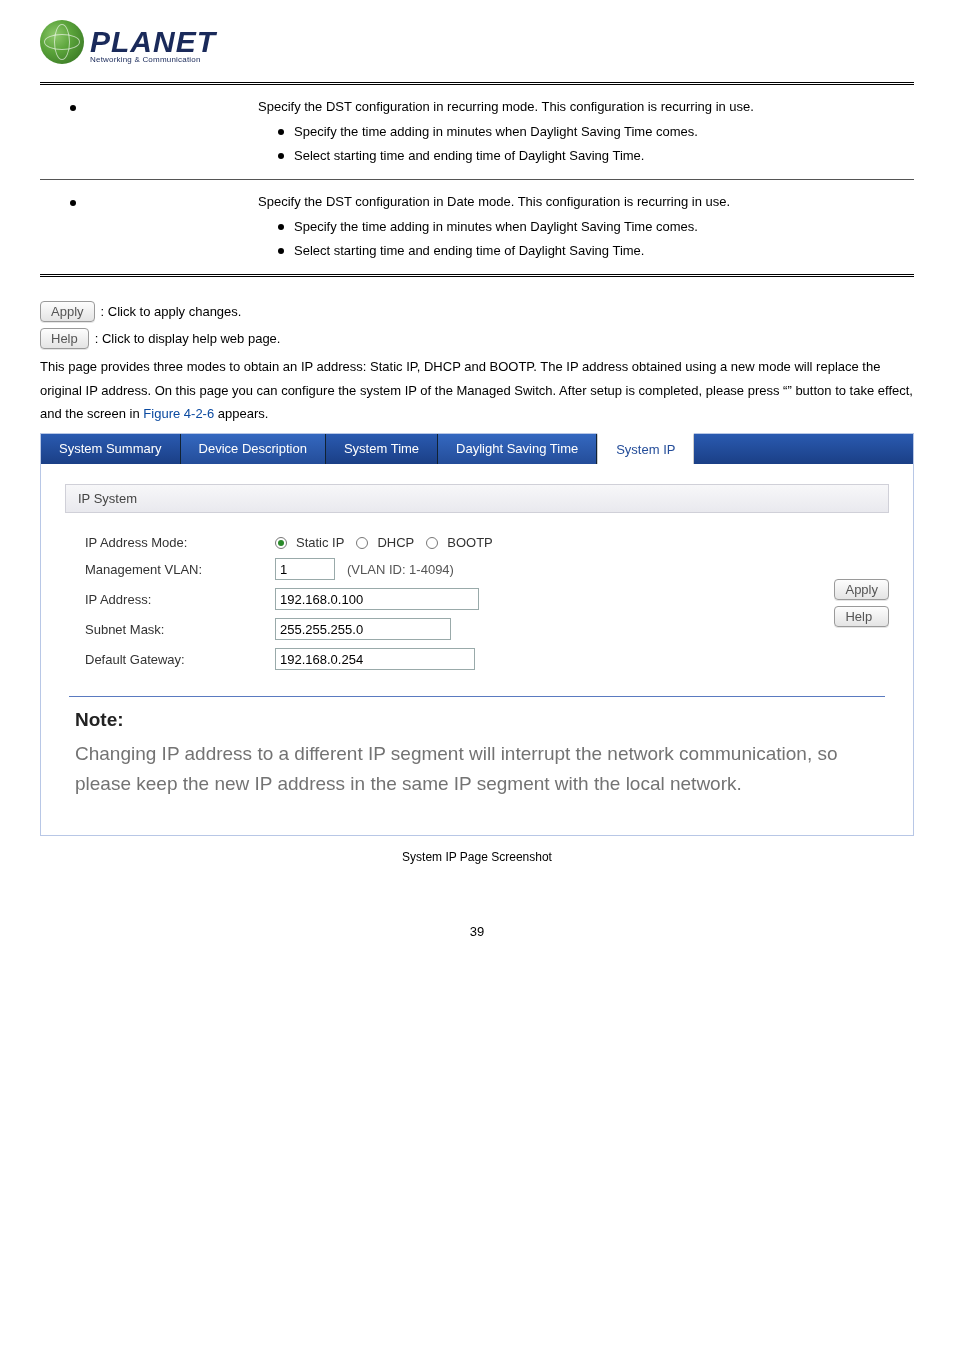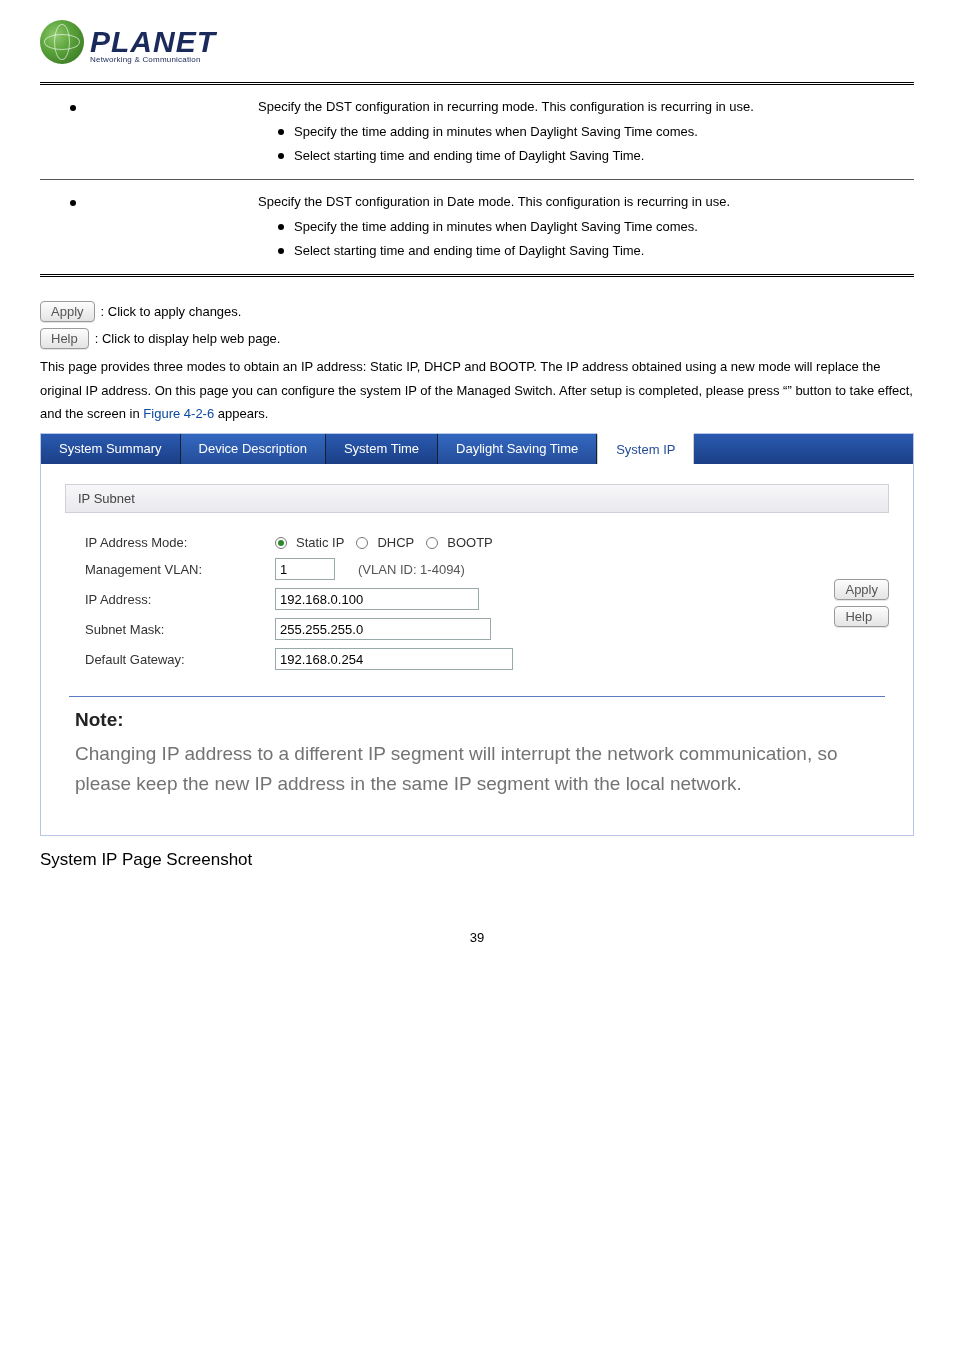--- a/index.html
+++ b/index.html
@@ -68,36 +68,36 @@
   .cfg-head {
     background: linear-gradient(#f7f7f9, #e9e9ee); border: 1px solid #d0d0d8;
     padding: 6px 12px; font-size: 13px; color: #444; margin-bottom: 14px;
   }
   .cfg-row { display: flex; align-items: center; margin: 8px 0 8px 20px; font-size: 13px; color: #333; }
   .cfg-label { width: 190px; }
   .cfg-val { flex: 1; display: flex; align-items: center; gap: 6px; }
   .cfg-val input[type="text"] {
     border: 1px solid #9aa; padding: 2px 4px; font-size: 13px; height: 22px;
   }
-  .hint { color: #555; margin-left: 17px; }
+  .hint { color: #555; margin-left: 6px; }
   .btncol { display: flex; flex-direction: column; gap: 6px; margin-left: 40px; }
   .radio-dot {
     display: inline-block; width: 12px; height: 12px; border: 1px solid #777;
     border-radius: 50%; vertical-align: middle; margin-right: 3px; position: relative; background: #fff;
   }
   .radio-dot.sel::after {
     content: ""; position: absolute; top: 2px; left: 2px; width: 6px; height: 6px;
     border-radius: 50%; background: #2a8a2a;
   }
   .panel-hr { border: none; border-top: 1px solid #5a7ac0; margin: 18px 4px 8px 4px; }
   .note-block { padding: 0 10px 10px 10px; font-size: 19px; line-height: 1.6; }
   .note-title { font-weight: bold; color: #222; margin-bottom: 3px; }
   .note-body { color: #737373; }
 
-  .caption { text-align: left; font-size: 17px; }
+  .caption { text-align: center; font-size: 12px; }
   .pagenum { text-align: center; font-size: 13px; margin-top: 60px; }
 
   .form-two-col { display: flex; align-items: center; }
   .form-left { flex: 1; }
 </style>
 </head>
 <body>
 
 <div class="logo-row">
   <div class="logo-globe"></div>
@@ -156,21 +156,21 @@
 <div class="panel">
   <div class="tabbar">
     <div class="tab">System Summary</div>
     <div class="tab alt">Device Description</div>
     <div class="tab">System Time</div>
     <div class="tab alt">Daylight Saving Time</div>
     <div class="tab active">System IP</div>
     <div class="tab-fill"></div>
   </div>
   <div class="panel-body">
-    <div class="cfg-head">IP Subnet</div>
+    <div class="cfg-head">IP System</div>
 
     <div class="form-two-col">
       <div class="form-left">
 
 
         <div class="cfg-row">
           <div class="cfg-label">IP Address Mode:</div>
           <div class="cfg-val">
             <span class="radio-dot sel"></span>
               <span>Static IP</span>
@@ -192,28 +192,28 @@
         <div class="cfg-row">
           <div class="cfg-label">IP Address:</div>
           <div class="cfg-val">
               <input type="text" style="width: 204px;" value="192.168.0.100">
             </div>
         </div>
 
         <div class="cfg-row">
           <div class="cfg-label">Subnet Mask:</div>
           <div class="cfg-val">
-              <input type="text" style="width: 216px;" value="255.255.255.0">
+              <input type="text" style="width: 176px;" value="255.255.255.0">
             </div>
         </div>
 
         <div class="cfg-row">
           <div class="cfg-label">Default Gateway:</div>
           <div class="cfg-val">
-              <input type="text" style="width: 238px;" value="192.168.0.254">
+              <input type="text" style="width: 200px;" value="192.168.0.254">
             </div>
         </div>
 
       </div>
       <div class="btncol">
         <span class="btn3d">Apply</span>
         <span class="btn3d">Help</span>
       </div>
     </div>
 

